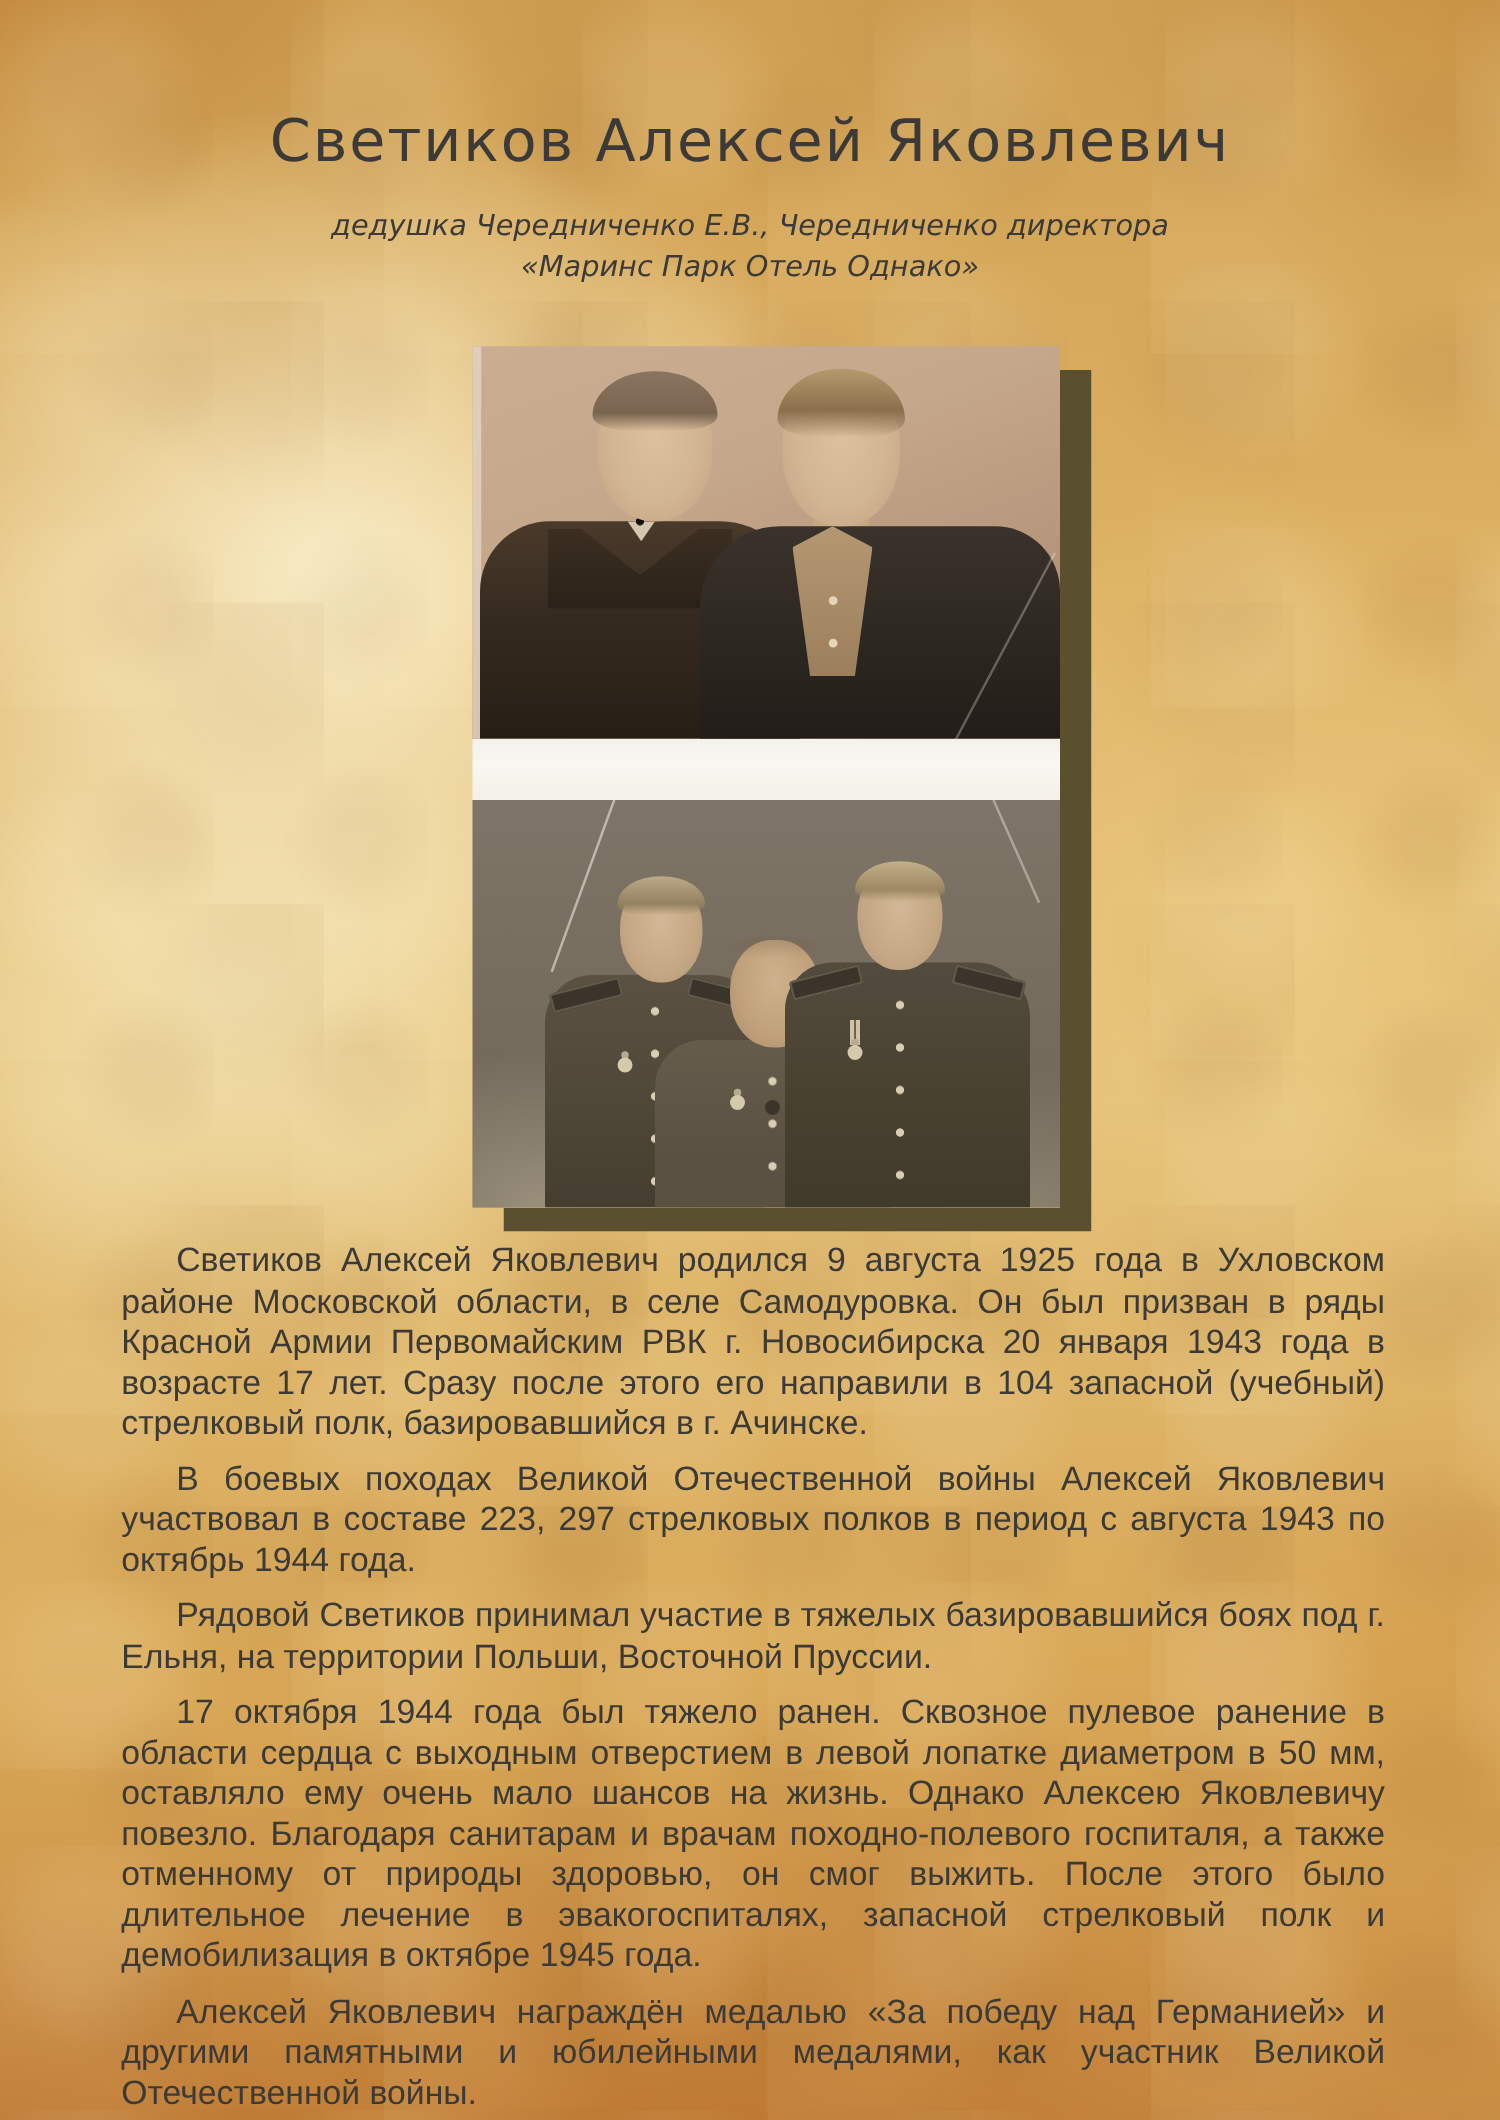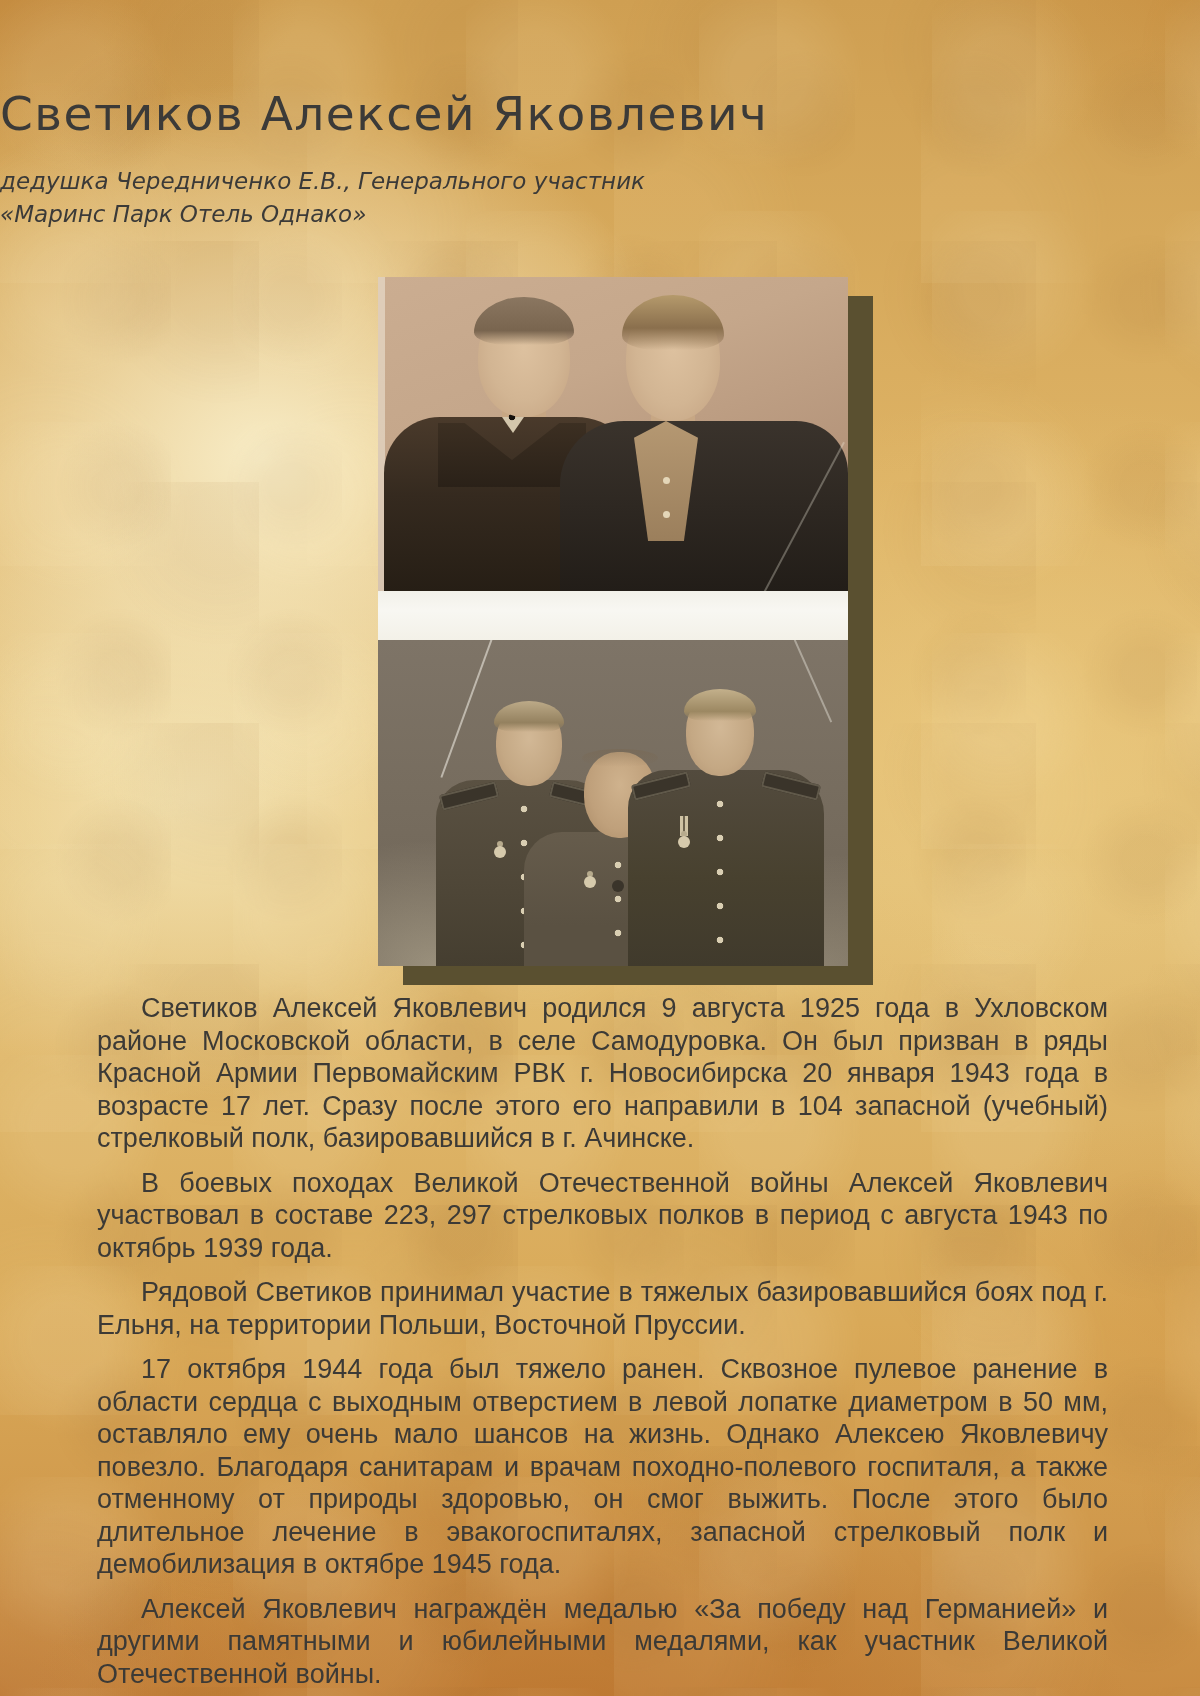--- a/index.html
+++ b/index.html
@@ -25,21 +25,21 @@
   .page::before{
     content:"";position:absolute;inset:0;pointer-events:none;opacity:.55;
     background-image:
       radial-gradient(circle at 30% 35%, rgba(255,244,204,0.20) 0 18%, rgba(255,244,204,0) 45%),
       radial-gradient(circle at 70% 60%, rgba(146,94,38,0.16) 0 14%, rgba(146,94,38,0) 40%),
       radial-gradient(circle at 15% 80%, rgba(255,238,190,0.14) 0 16%, rgba(255,238,190,0) 42%),
       radial-gradient(circle at 85% 20%, rgba(150,98,40,0.13) 0 15%, rgba(150,98,40,0) 40%);
     background-size:233px 211px,171px 187px,307px 283px,259px 241px;
   }
 
-  .header{position:absolute;left:0;top:0;width:100%;text-align:left;}
+  .header{position:absolute;left:0;top:0;width:100%;text-align:center;}
   .title{
     margin:0;padding-top:86px;
     font-family:"DejaVu Sans","Liberation Sans",sans-serif;
     font-size:47px;font-weight:400;letter-spacing:1.5px;
     color:#3b3a38;
   }
   .subtitle{
     margin-top:24px;
     font-family:"DejaVu Sans","Liberation Sans",sans-serif;
     font-style:italic;font-size:23px;line-height:33px;
@@ -159,21 +159,21 @@
   .body-text p{margin:12px;text-indent:44px;}
 </style>
 </head>
 <body>
 
 <div class="page">
 
   <div class="header">
     <h1 class="title">Светиков Алексей Яковлевич</h1>
     <div class="subtitle">
-      <div>дедушка Чередниченко Е.В., Генерального участник</div>
+      <div>дедушка Чередниченко Е.В., Чередниченко директора</div>
       <div>«Маринс Парк Отель Однако»</div>
     </div>
   </div>
 
   <figure class="photo-stack" style="margin:0">
 
     <div class="photo photo-top" title="Сепия-фотография: двое мужчин в тёмных пиджаках">
       <div class="m1">
         <div class="m-neck"></div>
         <div class="m-body1"></div>
@@ -212,19 +212,19 @@
         <div class="s-ribbon"></div>
         <div class="s-medal"></div>
         <div class="s-head"></div>
       </div>
     </div>
 
   </figure>
 
   <div class="body-text">
     <p>Светиков Алексей Яковлевич родился 9 августа 1925 года в Ухловском районе Московской области, в селе Самодуровка. Он был призван в ряды Красной Армии Первомайским РВК г. Новосибирска 20 января 1943 года в возрасте 17 лет. Сразу после этого его направили в 104 запасной (учебный) стрелковый полк, базировавшийся в г. Ачинске.</p>
-    <p>В боевых походах Великой Отечественной войны Алексей Яковлевич участвовал в составе 223, 297 стрелковых полков в период с августа 1943 по октябрь 1939 года.</p>
+    <p>В боевых походах Великой Отечественной войны Алексей Яковлевич участвовал в составе 223, 297 стрелковых полков в период с августа 1943 по октябрь 1944 года.</p>
     <p>Рядовой Светиков принимал участие в тяжелых базировавшийся боях под г. Ельня, на территории Польши, Восточной Пруссии.</p>
     <p>17 октября 1944 года был тяжело ранен. Сквозное пулевое ранение в области сердца с выходным отверстием в левой лопатке диаметром в 50 мм, оставляло ему очень мало шансов на жизнь. Однако Алексею Яковлевичу повезло. Благодаря санитарам и врачам походно-полевого госпиталя, а также отменному от природы здоровью, он смог выжить. После этого было длительное лечение в эвакогоспиталях, запасной стрелковый полк и демобилизация в октябре 1945 года.</p>
     <p>Алексей Яковлевич награждён медалью «За победу над Германией» и другими памятными и юбилейными медалями, как участник Великой Отечественной войны.</p>
   </div>
 
 </div>
 
 </body></html>

